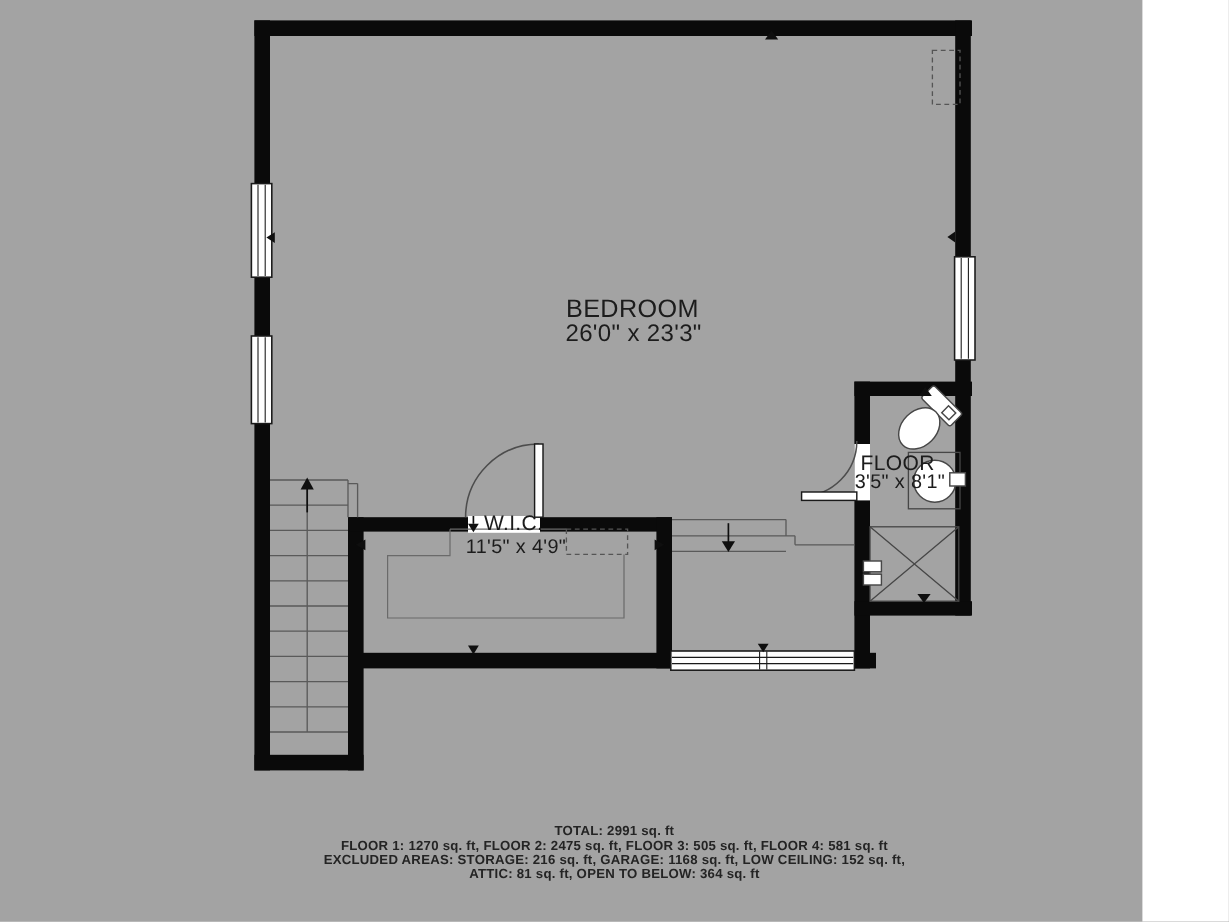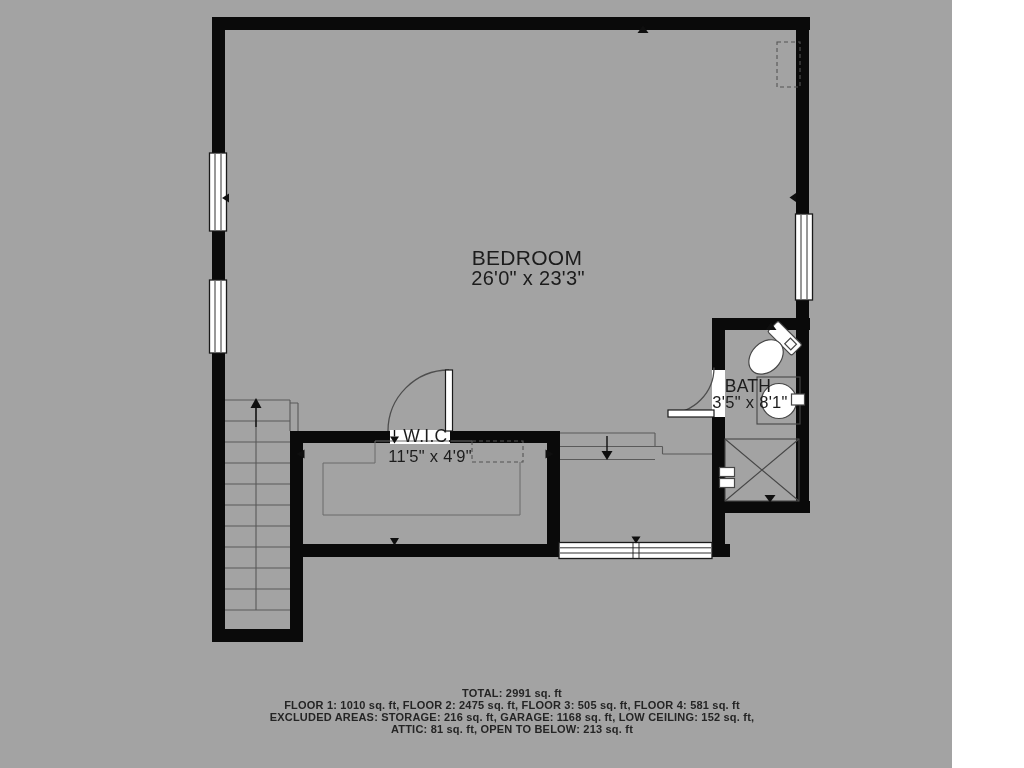--- a/index.html
+++ b/index.html
@@ -141,20 +141,20 @@
       <polygon class="mark" points="764.5,495 775.5,495 770,502.5"></polygon>
     </g>
   </svg>
 
   <div class="lbl room-name-lg" style="left:527px;top:247px;">BEDROOM</div>
   <div class="lbl room-dims-lg" style="left:528px;top:268px;">26'0" x 23'3"</div>
 
   <div class="lbl room-name-sm" style="left:428px;top:428px;">W.I.C.</div>
   <div class="lbl room-dims-sm" style="left:430px;top:448px;">11'5" x 4'9"</div>
 
-  <div class="lbl room-name-sm" style="left:748px;top:378px;">BATH</div>
+  <div class="lbl room-name-sm" style="left:748px;top:378px;">FLOOR</div>
   <div class="lbl room-dims-sm" style="left:750px;top:394px;">3'5" x 8'1"</div>
 
   <div class="footer-line" style="top:687px;">TOTAL: 2991 sq. ft</div>
-  <div class="footer-line" style="top:699px;">FLOOR 1: 1010 sq. ft, FLOOR 2: 2475 sq. ft, FLOOR 3: 505 sq. ft, FLOOR 4: 581 sq. ft</div>
+  <div class="footer-line" style="top:699px;">FLOOR 1: 1270 sq. ft, FLOOR 2: 2475 sq. ft, FLOOR 3: 505 sq. ft, FLOOR 4: 581 sq. ft</div>
   <div class="footer-line" style="top:711px;">EXCLUDED AREAS: STORAGE: 216 sq. ft, GARAGE: 1168 sq. ft, LOW CEILING: 152 sq. ft,</div>
-  <div class="footer-line" style="top:723px;">ATTIC: 81 sq. ft, OPEN TO BELOW: 213 sq. ft</div>
+  <div class="footer-line" style="top:723px;">ATTIC: 81 sq. ft, OPEN TO BELOW: 364 sq. ft</div>
 </div>
 
 </body></html>

